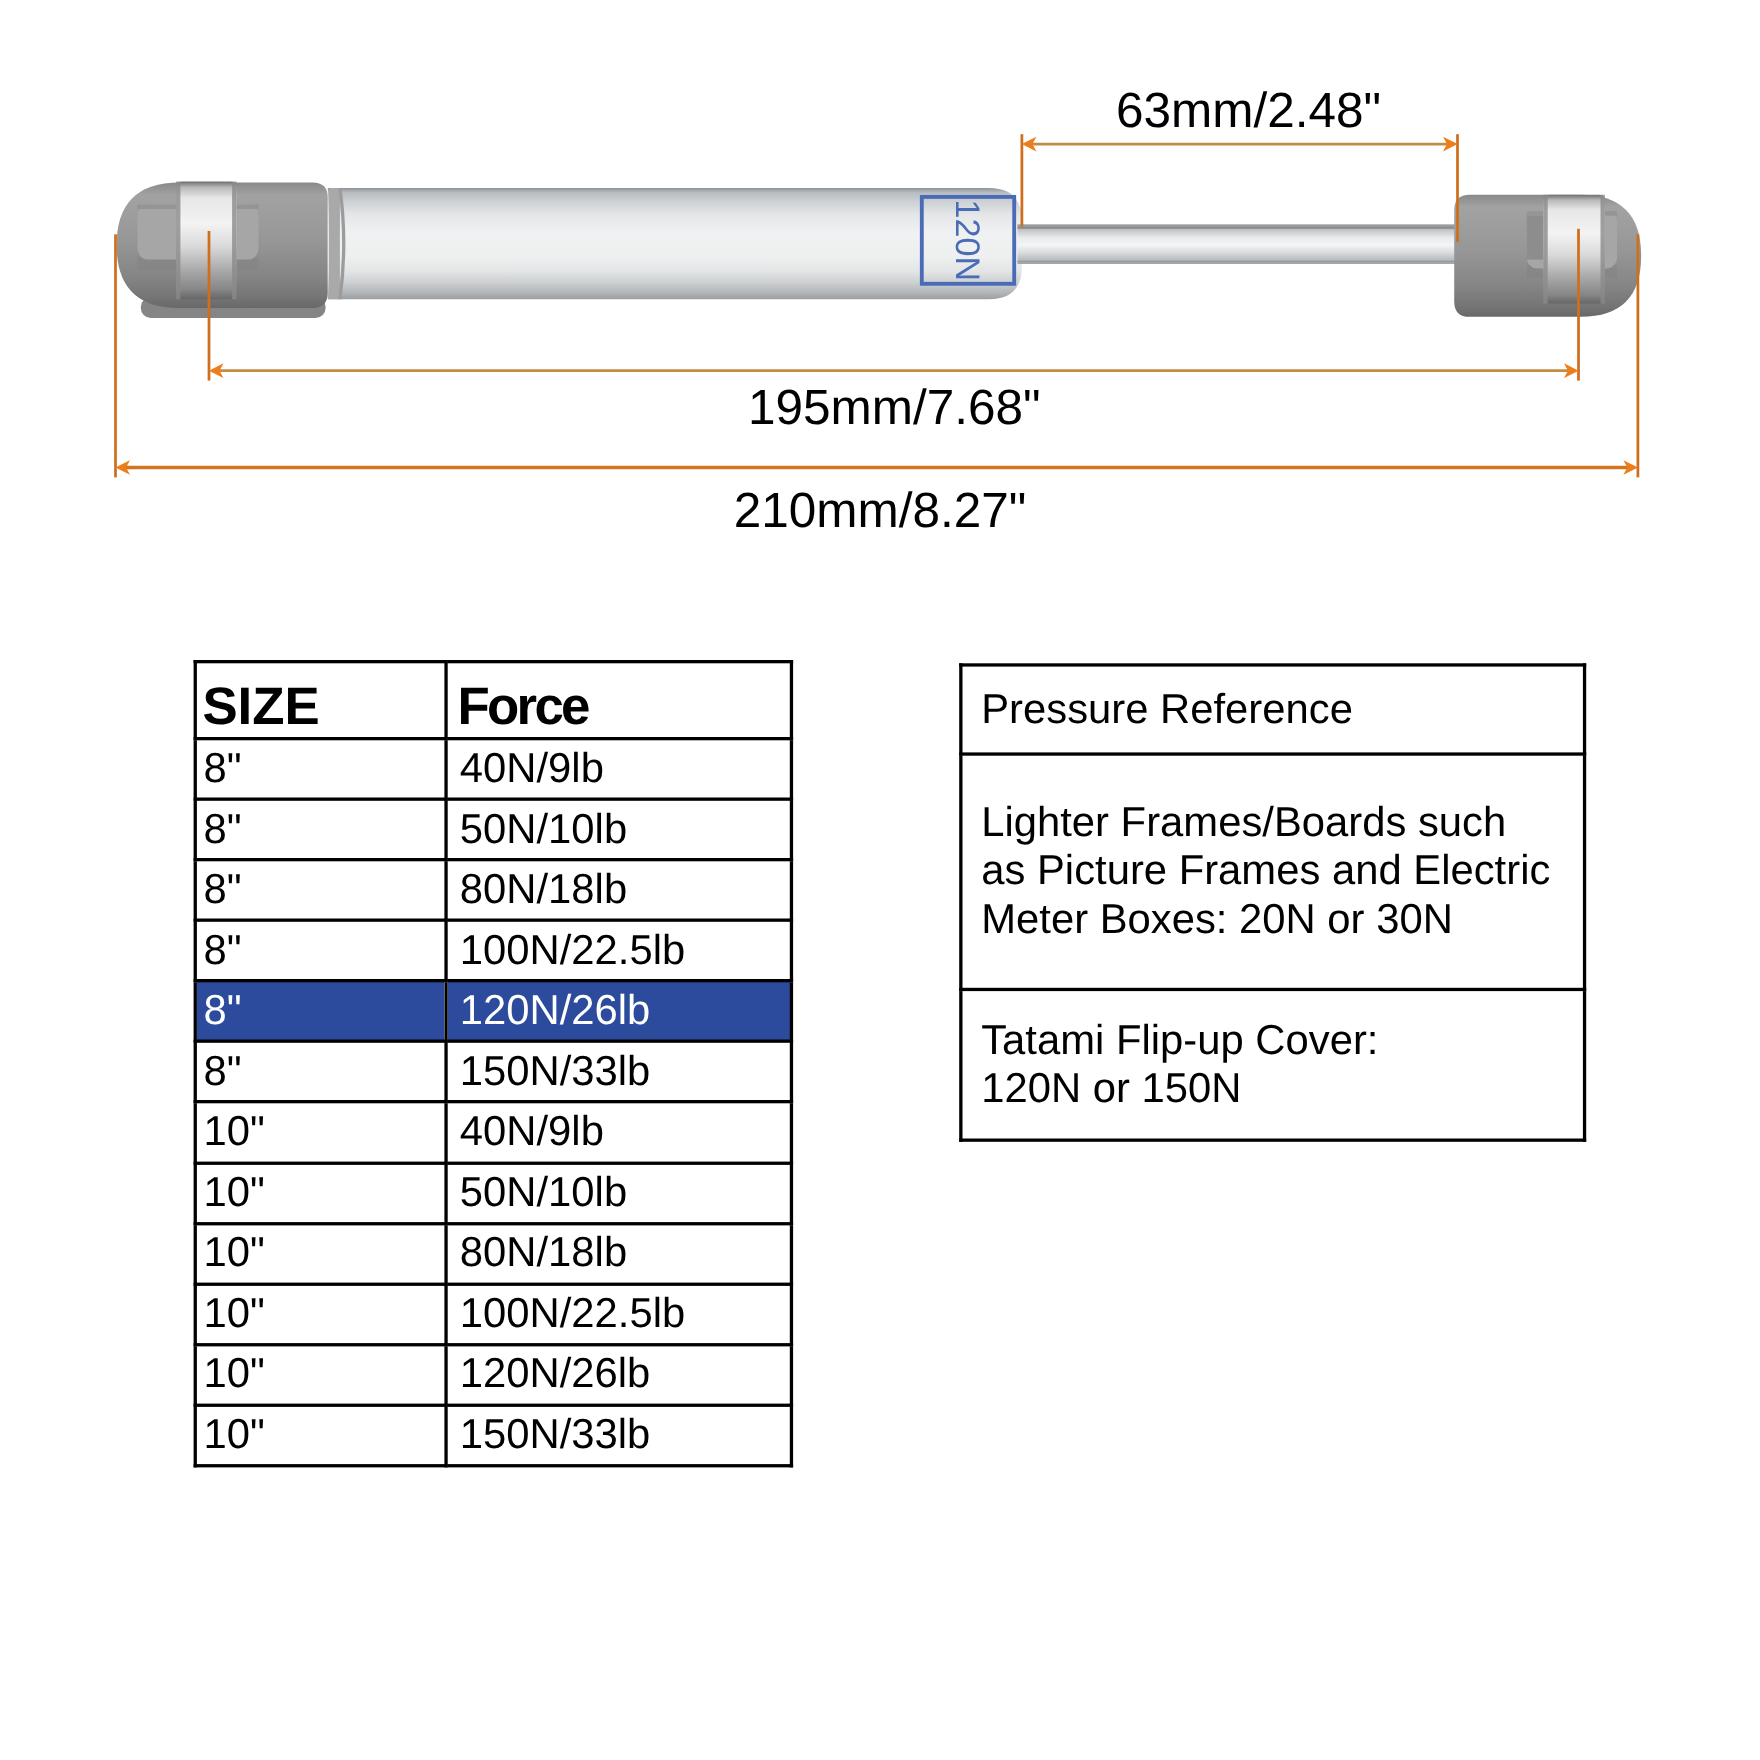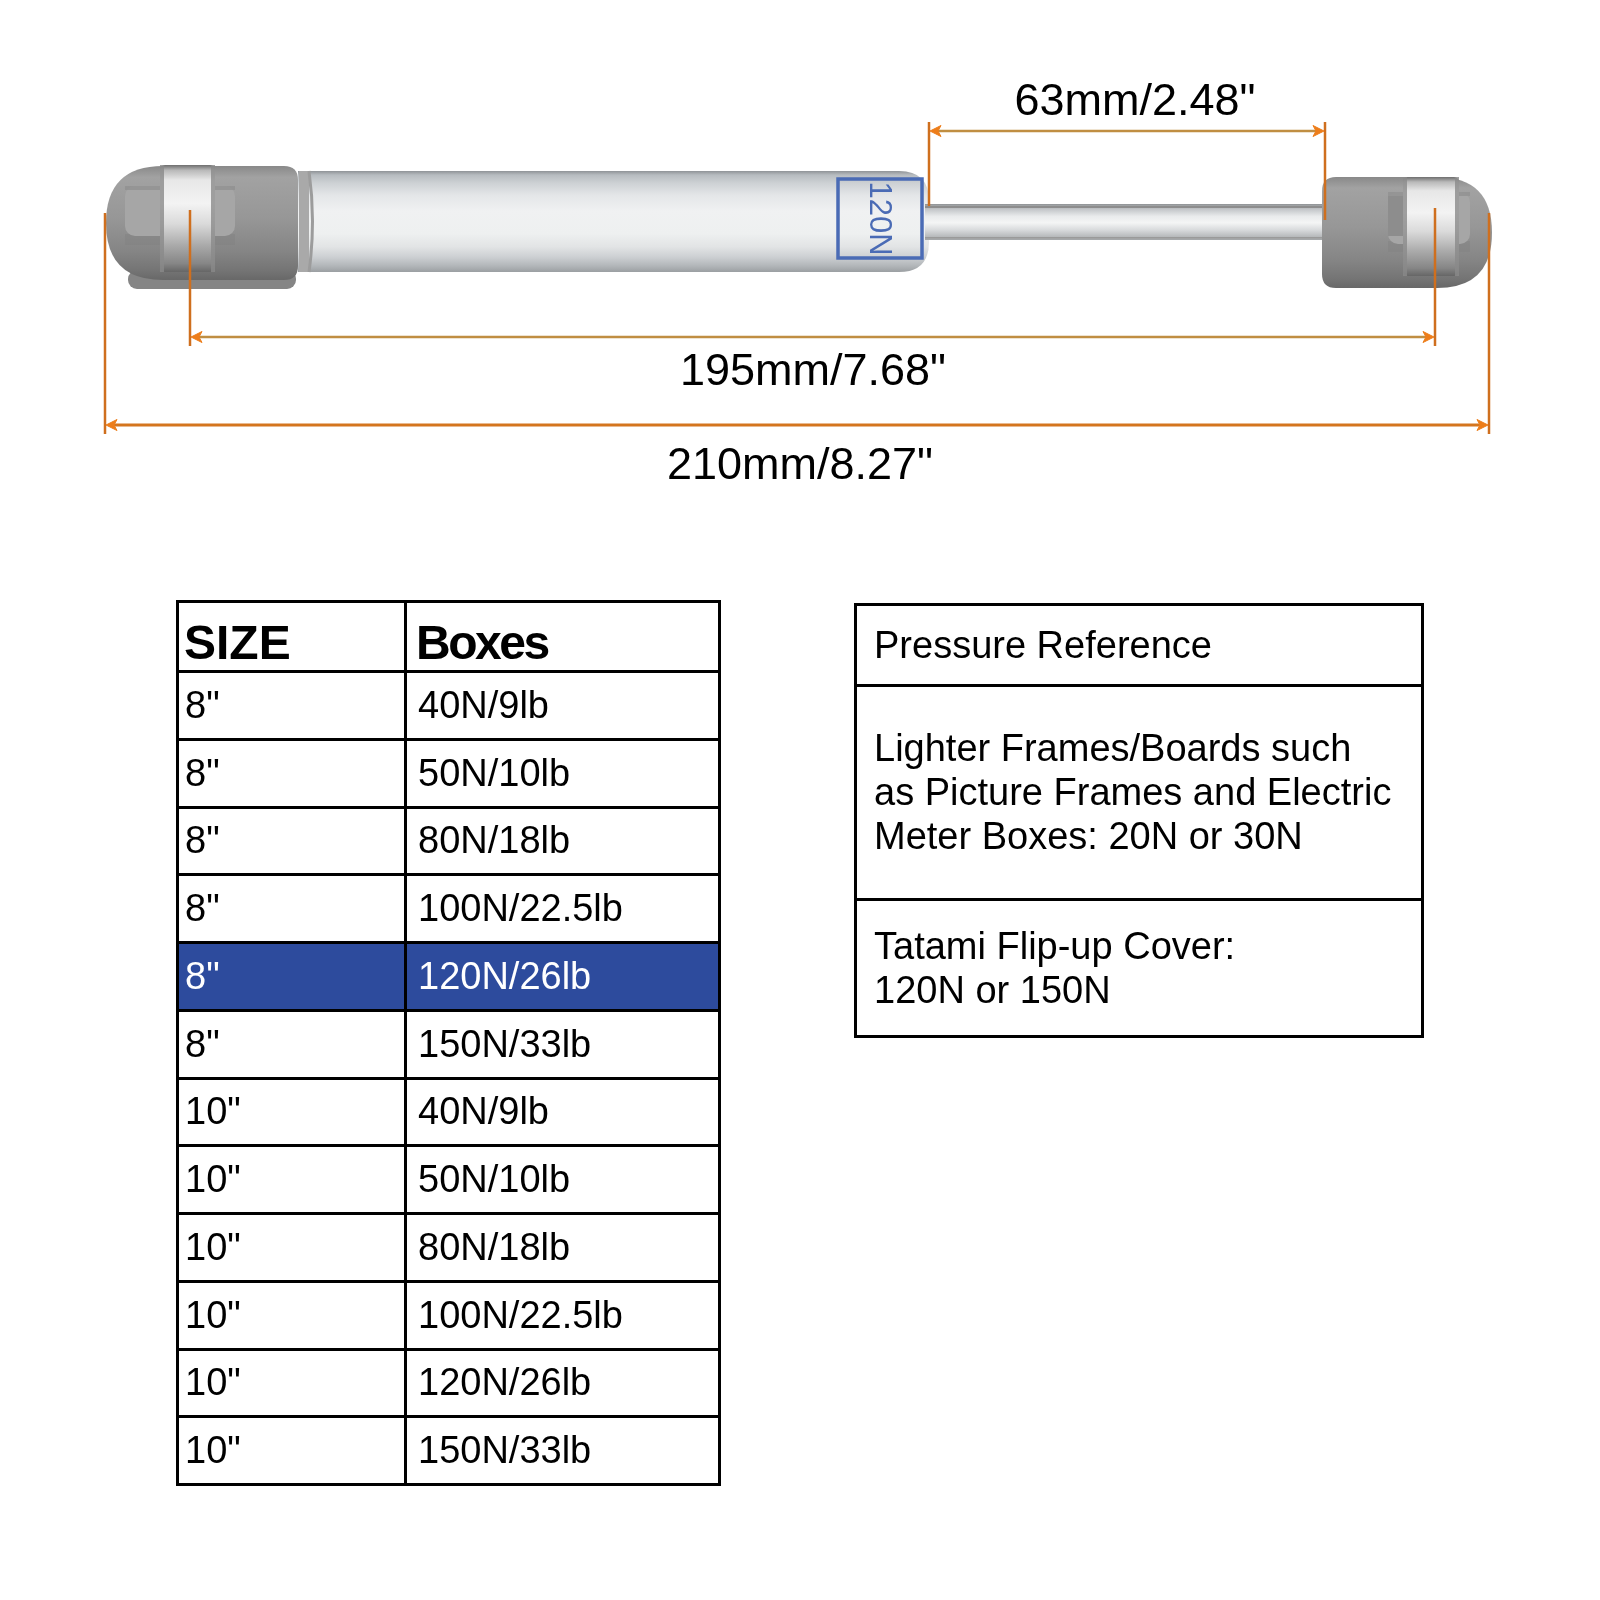--- a/index.html
+++ b/index.html
@@ -1,27 +1,27 @@
 <!DOCTYPE html>
 <html><head>
 <meta charset="utf-8">
 <style>
   html,body{margin:0;padding:0;}
   body{width:1600px;height:1600px;background:#ffffff;font-family:"Liberation Sans",sans-serif;position:relative;overflow:hidden;}
   #strut{position:absolute;left:0;top:0;}
   table{border-collapse:collapse;table-layout:fixed;position:absolute;}
   td,th{border:3px solid #000;overflow:hidden;}
-  #t1{left:176px;top:600px;width:542px;height:886px;border-radius:22px;}
+  #t1{left:176px;top:600px;width:542px;height:734px;border-radius:22px;}
   #t1 th{font-size:48px;font-weight:bold;text-align:left;padding:12px 0 0 5px;height:55px;vertical-align:top;}
   #t1 th.c2{letter-spacing:-2.5px;padding-left:9px;}
   #t1 td{font-size:38px;padding:0;}
   #t1 td.c1{padding-left:6px;}
   #t1 td.c2{padding-left:11px;}
   #t1 tr.hl td{background:#2d4b9d;color:#ffffff;}
-  #t2{left:854px;top:603px;width:570px;height:435px;}
+  #t2{left:872px;top:603px;width:570px;height:435px;}
   #t2 td{font-size:38px;line-height:44px;padding:0 0 0 17px;vertical-align:middle;}
 </style>
 </head>
 <body>
 <svg id="strut" width="1600" height="560" viewBox="0 0 1600 560" xmlns="http://www.w3.org/2000/svg">
   <defs>
     <linearGradient id="gCap" x1="0" y1="0" x2="0" y2="1">
       <stop offset="0" stop-color="#898989"></stop>
       <stop offset="0.1" stop-color="#a2a2a2"></stop>
       <stop offset="0.45" stop-color="#979797"></stop>
@@ -124,21 +124,21 @@
 </svg>
 
 <table id="t1">
   <colgroup>
       <col style="width:228px">
       <col style="width:314px">
     </colgroup>
   <tbody>
       <tr>
         <th class="c1">SIZE</th>
-        <th class="c2">Boxes</th>
+        <th class="c2">Force</th>
       </tr>
   <tr>
         <td class="c1">8"</td>
         <td class="c2">40N/9lb</td>
       </tr>
   <tr>
         <td class="c1">8"</td>
         <td class="c2">50N/10lb</td>
       </tr>
   <tr>

